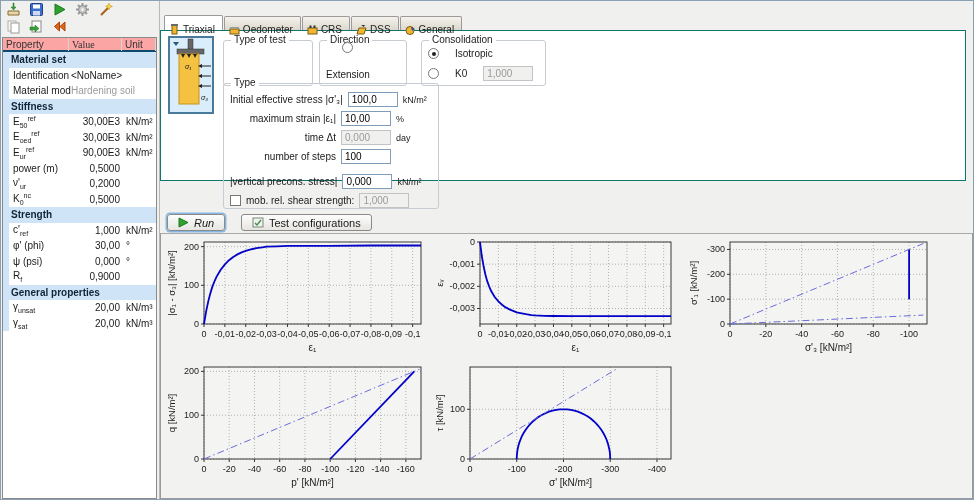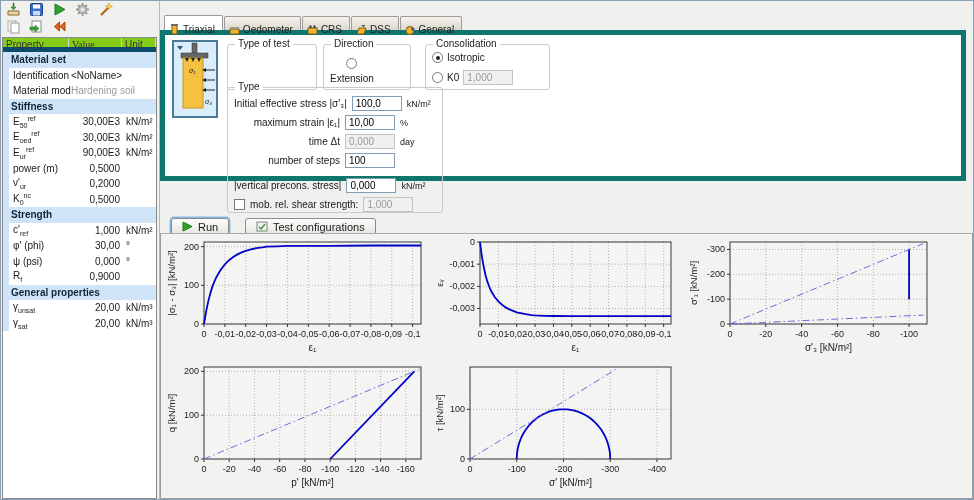--- a/index.html
+++ b/index.html
@@ -9,46 +9,46 @@
     background:#f0f0ee; font-family:"Liberation Sans",sans-serif;
     font-size:11px; color:#1a1a1a; overflow:hidden;
     border:1px solid #8aa0b4;
   }
   
   .left-panel { position:absolute; left:0; top:0; width:158px; height:500px; background:#f0f0ee; }
   .toolbar-row { display:flex; align-items:center; gap:7px; padding:1px 4px; height:17px; }
   .tbtn { width:16px; height:15px; display:inline-flex; align-items:center; justify-content:center; cursor:pointer; }
   .tbtn svg { display:block; }
   .prop-box { position:absolute; left:1px; top:36px; right:2px; bottom:2px; background:#fff; border:1px solid #8a8a8a; overflow:hidden; }
-  .phead { display:flex; height:14px; background:#84cc16; border-bottom:5px solid #0c4a6e; font-size:10px; color:#333; }
+  .phead { display:flex; height:14px; background:#fca5a5; border-bottom:2px solid #0c4a6e; font-size:10px; color:#333;align-items:center; }
   .phead div { padding:1px 3px; border-right:1px solid #d5d5d5; }
   .ph-prop { width:66px; } .ph-val { width:53px;font-family:Liberation Serif, serif; } .ph-unit { flex:1; }
   .prow { display:flex; height:15.5px; align-items:center; font-size:10px; background:#fff; }
   .prow.section { background:#cfe5f7; font-weight:bold; padding-left:8px; color:#10243a; }
   .prow .gutter { width:6px; align-self:stretch; background:#cfe5f7; }
   .prow .pname { width:62px; padding-left:4px; white-space:nowrap; overflow:hidden; }
   .prow .pval { width:51px; text-align:right; padding-right:2px; white-space:nowrap; }
   .prow .punit { flex:1; padding-left:4px; white-space:nowrap; }
   .prow sub { font-size:7px; } .prow sup { font-size:7px; }
   .muted { color:#9a9a9a; }
   
   .right-panel { position:absolute; left:159px; top:0; width:814px; height:500px; }
   .tabstrip { position:absolute; left:4px; top:15px; height:14px; display:flex; align-items:flex-end; z-index:2; }
   .tab { display:inline-flex; align-items:center; gap:3px; height:14px; padding:12px 7px 0 4px; font-size:10px;
          background:linear-gradient(#f4f2ec,#dcd8cc); border:1px solid #9a9a9a; border-bottom:none;
          border-radius:2px 2px 0 0; margin-right:1px; cursor:pointer; color:#222; }
   .tab.active { background:#fff; height:15px; font-weight:normal; }
-  .content-box { position:absolute; left:0; top:29px; right:8px; height:151px; background:#fff; border:5px solid #0f766e; }
+  .content-box { position:absolute; left:0; top:29px; right:8px; height:151px; background:#fff; border:1px solid #0f766e; }
   .charts-box { position:absolute; left:0; top:232px; right:1px; bottom:2px; background:#f2f2f0; border:1px solid #9a9a9a; border-top:1px solid #aaa; }
   .groupbox { position:absolute; border:1px solid #c6ccd2; border-radius:3px; }
   .gb-title { position:absolute; top:-7px; left:7px; background:#fff; padding:0 3px; font-size:10px; color:#222; }
   .radio { width:11px; height:11px; border-radius:50%; border:1px solid #777; background:#fff; display:inline-block; position:relative; flex:none; }
   .radio.checked::after { content:''; position:absolute; left:2.5px; top:2.5px; width:4px; height:4px; border-radius:50%; background:#222; }
   .checkbox { width:11px; height:11px; border:1px solid #777; background:#fff; display:inline-block; flex:none; }
-  .opt { display:flex; align-items:center; gap:4px; font-size:10px; }
+  .opt { display:flex; align-items:center; gap:16px; font-size:10px; }
   .tinput { width:50px; height:15px; border:1px solid #7f9db9; background:#fff; font-size:10px; padding:0 3px;
             font-family:"Liberation Sans",sans-serif; }
   .tinput:disabled { background:#f0f0ee; color:#9a9a9a; border-color:#c3c3c3; }
   .inrow { display:flex; align-items:center; height:19px; padding:0 6px; gap:5px; font-size:10px; }
   .inrow .lab { flex:1; text-align:right; white-space:nowrap; }
   .inrow .lab.left { text-align:left; }
   .inrow .unit { width:36px; font-size:9px; white-space:nowrap; }
   .btn { position:absolute; display:inline-flex; align-items:center; gap:5px; height:17px; padding:0 10px;
          font-size:11px; background:linear-gradient(#fdfdfd,#e6e5e1); border:1px solid #8a8a8a; border-radius:3px; cursor:pointer; }
   .btn.default { box-shadow:0 0 0 1.5px #86b7e2; }
@@ -338,21 +338,21 @@
           <span class="unit">kN/m²</span>
         </div>
         <div class="inrow">
           <span class="checkbox"></span>
           <span class="lab left">mob. rel. shear strength:</span>
           <input class="tinput" disabled="" value="1,000" style="">
           <span class="unit"></span>
         </div>
       </div>
 
-      <div class="btn default" style="left:6px;top:183px;">
+      <div class="btn default" style="left:6px;top:183px;font-style:italic;">
         <svg width="11" height="11">
             <path d="M1 1l9 4.5L1 10z" fill="#2fa12f" stroke="#1d7a1d"></path>
           </svg>
         <span>Run</span>
       </div>
       <div class="btn" style="left:80px;top:183px;">
         <svg width="12" height="11">
             <rect x="1" y="1" width="10" height="9" fill="#eef3ee" stroke="#7a8a7a"></rect>
             <path d="M3 6l2 2 4-5" stroke="#4a8a4a" fill="none" stroke-width="1.4"></path>
           </svg>

